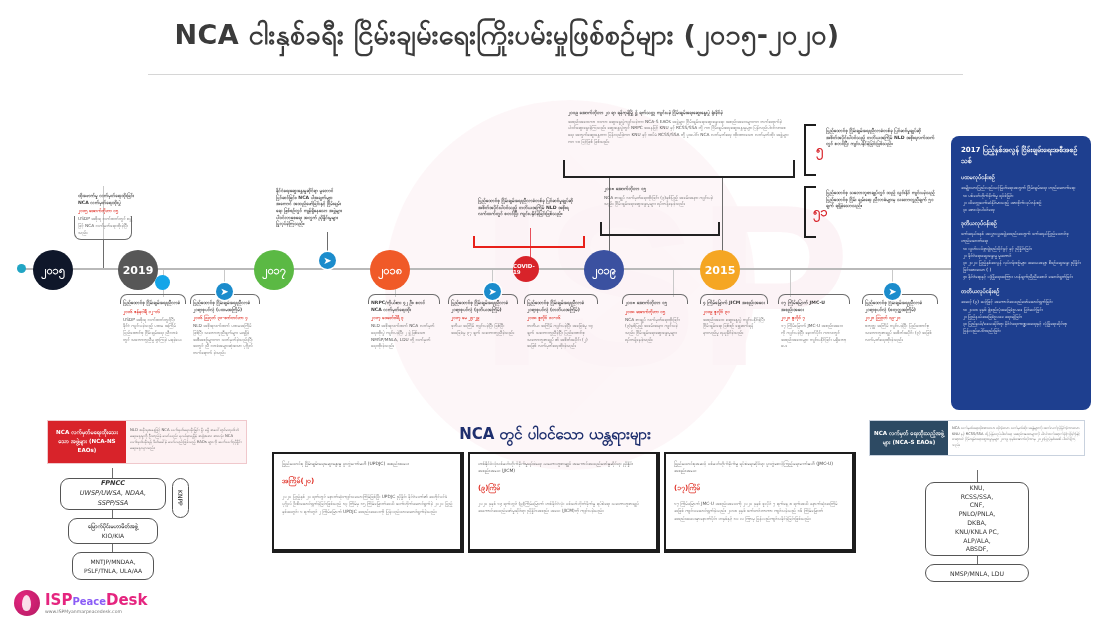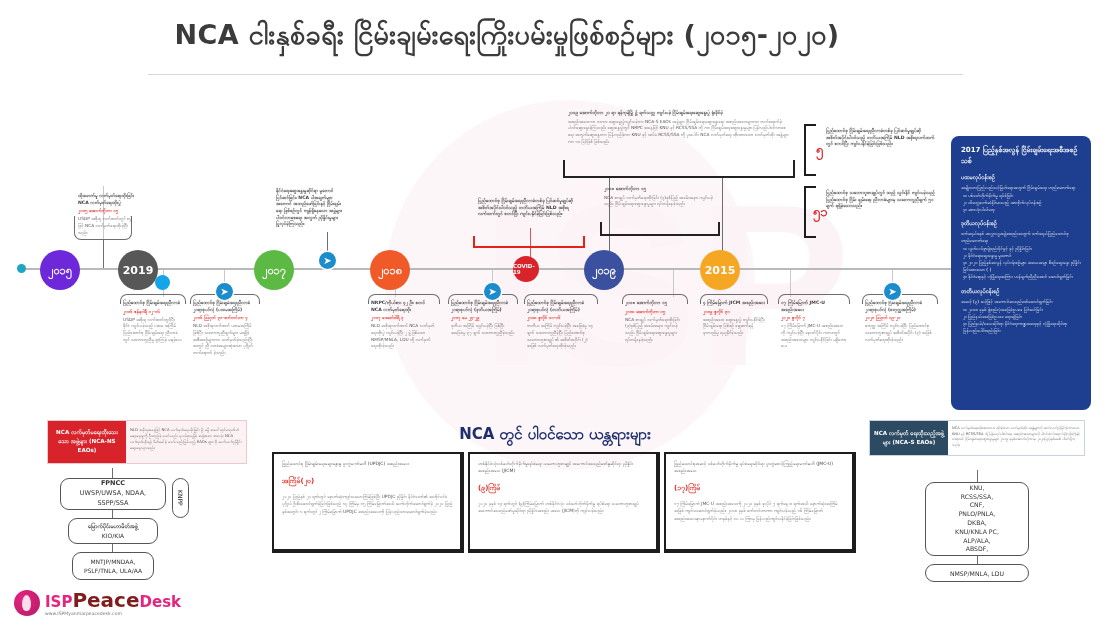--- a/index.html
+++ b/index.html
@@ -180,42 +180,42 @@
     background: radial-gradient(circle at 35% 35%, #e5257f, #b31b63);
     position: relative;
   }
   #logo .mark::after {
     content: ""; position: absolute; left: 8px; top: 5px;
     width: 9px; height: 16px; border-radius: 50% 50% 50% 50%/60% 60% 40% 40%;
     background: #fff; opacity: .85;
   }
   #logo .wordmark { line-height: 1; }
   #logo .w1 { font-size: 15px; font-weight: bold; color: #e5257f; }
-  #logo .w2 { font-size: 20px; font-weight: bold; color: #7f1d1d; }
+  #logo .w2 { font-size: 10px; font-weight: bold; color: #8b5cf6; }
   #logo .w3 { font-size: 15px; font-weight: bold; color: #e5257f; }
   #logo .url { font-size: 4.6px; color: #777; margin-top: 2px; }
 </style>
 </head>
 <body>
 
 <svg id="watermark" viewBox="0 0 620 400">
   <ellipse cx="300" cy="190" rx="185" ry="185" fill="#f2bfcc"></ellipse>
   <path d="M300 60 L430 190 L300 320 L300 245 L370 190 L300 135 Z" fill="#f0b6c6"></path>
   <text x="210" y="270" font-size="230" font-weight="bold" fill="#eda9bd" font-family="Liberation Sans, sans-serif">ISP</text>
 </svg>
 
 <div id="title-bar">
   <div class="ttl">NCA ငါးနှစ်ခရီး ငြိမ်းချမ်းရေးကြိုးပမ်းမှုဖြစ်စဉ်များ (၂၀၁၅-၂၀၂၀)</div>
 </div>
 <div id="title-rule"></div>
 
 <div id="axis"></div>
 <div id="axis-dot"></div>
 
-<div class="yr" style="left:40px;top:250px;width:40px;height:40px;background:#6d28d9;align-items:center;">
+<div class="yr" style="left:33px;top:250px;width:40px;height:40px;background:#0f172a;align-items:center;">
   <span>၂၀၁၅</span>
 </div>
 <div class="yr" style="left:118px;top:250px;width:40px;height:40px;background:#575757;">
   <span>2019</span>
 </div>
 <div class="yr" style="left:254px;top:250px;width:40px;height:40px;background:#5bb944;">
   <span>၂၀၁၇</span>
 </div>
 <div class="yr" style="left:370px;top:250px;width:40px;height:40px;background:#f05a28;">
   <span>၂၀၁၈</span>
@@ -412,21 +412,21 @@
   </ol>
 </div>
 
 <div id="ns-block">
   <div id="ns-head">
     <div class="lab">NCA လက်မှတ်မရေးထိုးသေးသော အဖွဲ့များ (NCA-NS EAOs)</div>
     <div class="desc">NLD အစိုးရအနေဖြင့် NCA လက်မှတ်ရေးထိုးခြင်း ရှိ၊ မရှိ အပေါ်တွင်မဟုတ်ဘဲ ဆွေးနွေးမှုကို ဦးတည်ခဲ့ သော်လည်း ရလဒ်မှာရရှိခဲ့ အဖွဲ့အစား အားလုံး NCA လက်မှတ်ထိုးရန် ဖိတ်ခေါ်ခဲ့ သော်လည်းဖြစ်သည့် EAOs များကို ဆက်လက်ညှိနှိုင်းဆွေးနွေးသွားမည်။</div>
   </div>
 </div>
 <div class="stem" style="left:112px;top:468px;height:10px;"></div>
-<div class="gbox" style="left:60px;top:478px;width:106px;height:32px;font-size:6.5px;line-height:1.5;">
+<div class="gbox" style="left:60px;top:478px;width:106px;height:32px;font-size:6.5px;line-height:1.5;font-style:italic;">
   <div class="b">FPNCC</div>
   <div style="padding:0 4px;">UWSP/UWSA, NDAA, SSPP/SSA</div>
 </div>
 <div class="gbox" style="left:172px;top:478px;width:17px;height:40px;font-size:6px;">
   <div style="writing-mode:vertical-rl;">KNPP</div>
 </div>
 <div class="stem" style="left:112px;top:510px;height:8px;"></div>
 <div class="gbox" style="left:68px;top:518px;width:90px;height:26px;font-size:6px;line-height:1.5;">
   <div class="b" style="font-size:5.5px;">မြောက်ပိုင်းမဟာမိတ်အဖွဲ့</div>
   <div>KIO/KIA</div>

